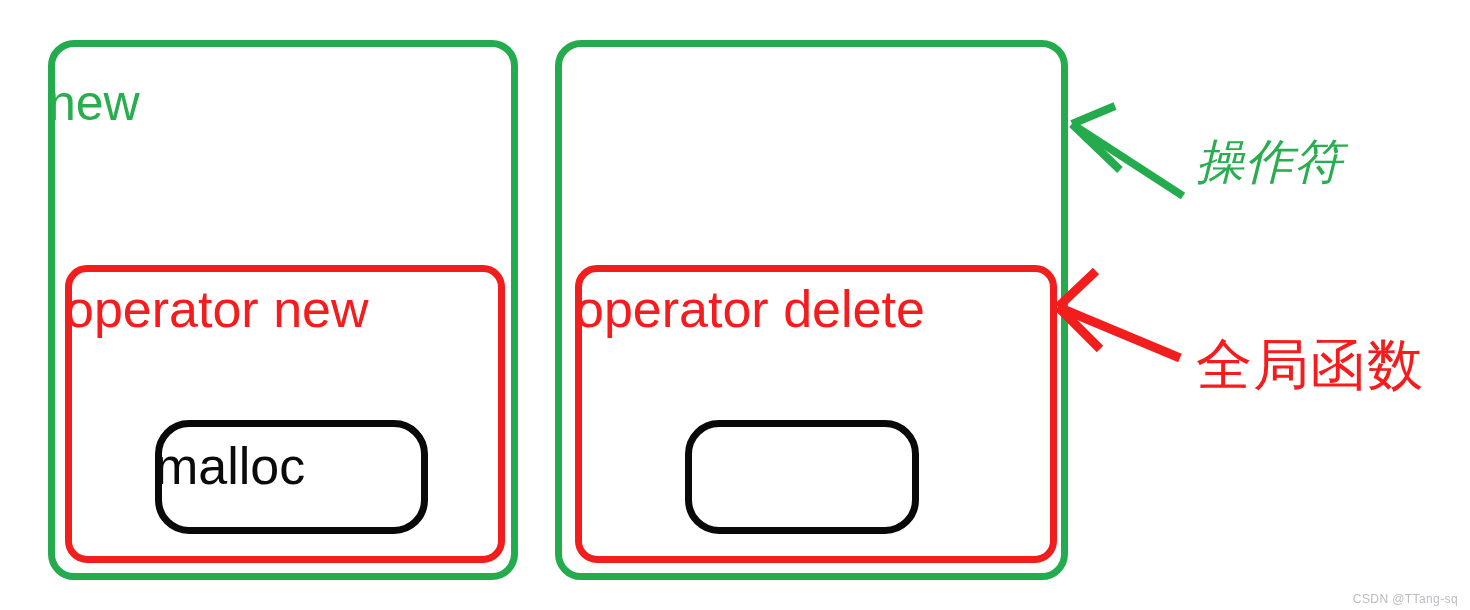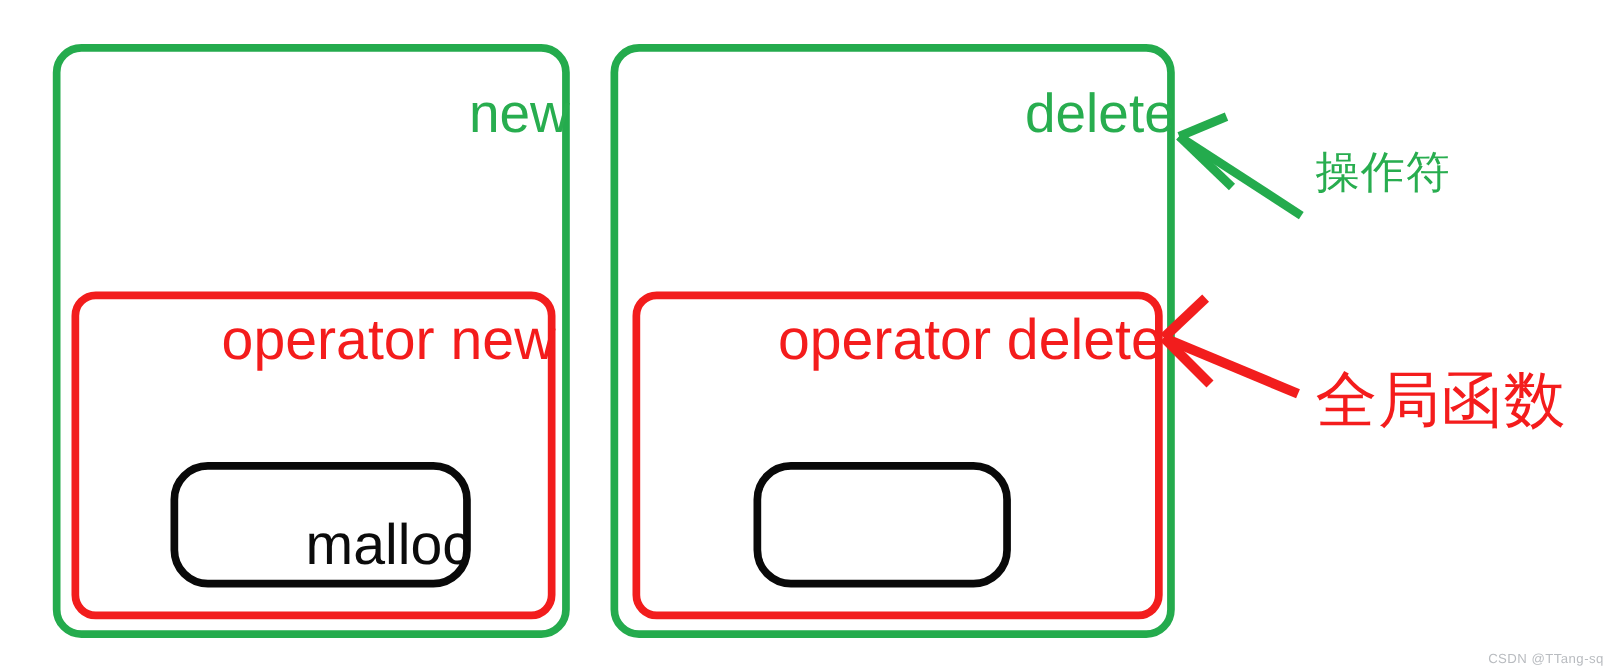--- a/index.html
+++ b/index.html
@@ -36,21 +36,21 @@
   .box-red {
     border: 7px solid #f21d1d;
     border-radius: 22px;
   }
   .box-black {
     border: 7px solid #090909;
     border-radius: 34px;
   }
   .lbl {
     position: absolute;
-    text-align: right;
+    text-align: left;
     white-space: nowrap;
     line-height: 1;
   }
   .lbl-green {
     color: #28ad4f;
   }
   .lbl-red {
     color: #f41c1c;
   }
   .lbl-black {
@@ -79,36 +79,37 @@
     font-size: 52px;
   }
   #label-operator-delete {
     left: 575px;
     top: 283px;
     width: 482px;
     font-size: 52px;
   }
   #label-malloc {
     left: 155px;
-    top: 470px;
+    top: 440px;
     width: 273px;
     font-size: 52px;
   }
   #label-free {
     left: 685px;
     top: 452px;
     width: 234px;
     font-size: 52px;
   }
   #label-operator-cn {
     left: 1196px;
     top: 137px;
-    font-size: 40px;
+    font-size: 48px;
     text-align: right;
     letter-spacing: 1px;
+    font-style: italic;
   }
   #label-global-fn-cn {
     left: 1196px;
     top: 337px;
     font-size: 56px;
     text-align: center;
     letter-spacing: 1px;
   }
   #watermark {
     position: absolute;
@@ -147,21 +148,20 @@
 
     <g>
       <path d="M 1180 358 L 1058 307" stroke="#f21d1d" stroke-width="9" stroke-linecap="butt" fill="none"></path>
       <path d="M 1058 307 L 1100 349" stroke="#f21d1d" stroke-width="9" stroke-linecap="butt" fill="none"></path>
       <path d="M 1058 307 L 1096 271" stroke="#f21d1d" stroke-width="9" stroke-linecap="butt" fill="none"></path>
     </g>
   </svg>
 
   <div class="lbl lbl-green" id="label-new">new</div>
 
-  <div class="lbl lbl-green" id="label-delete">delete</div>
 
   <div class="lbl lbl-red" id="label-operator-new">operator new</div>
 
   <div class="lbl lbl-red" id="label-operator-delete">operator delete</div>
 
   <div class="lbl lbl-black" id="label-malloc">malloc</div>
 
 
   <div class="lbl lbl-green cjk" id="label-operator-cn">操作符</div>
 

